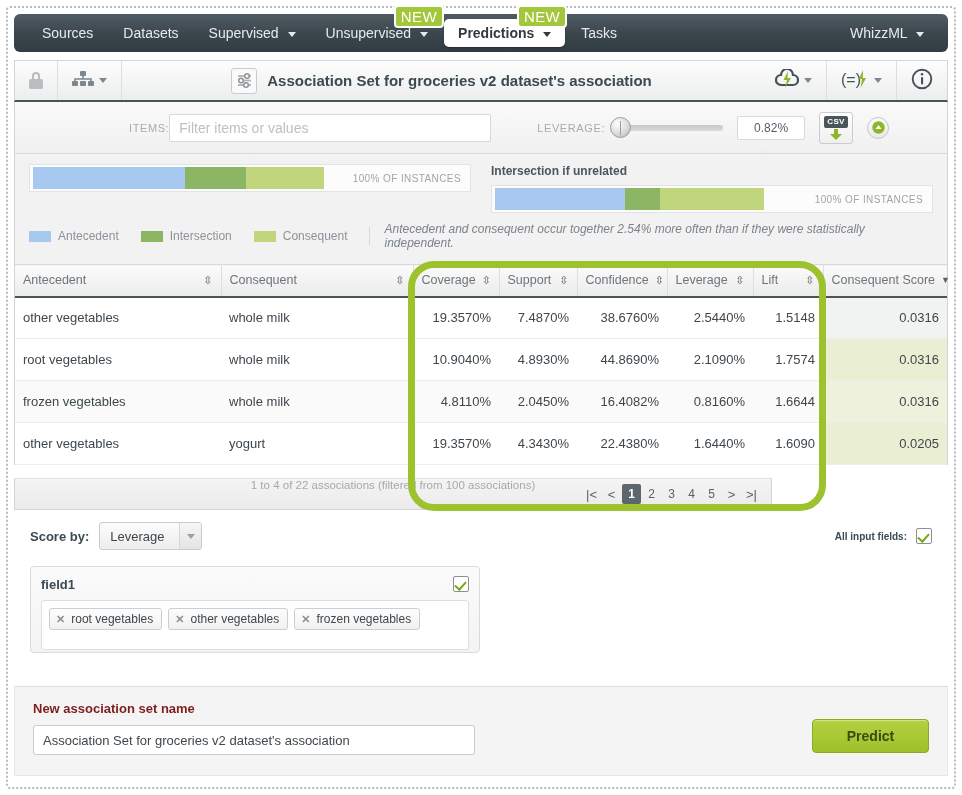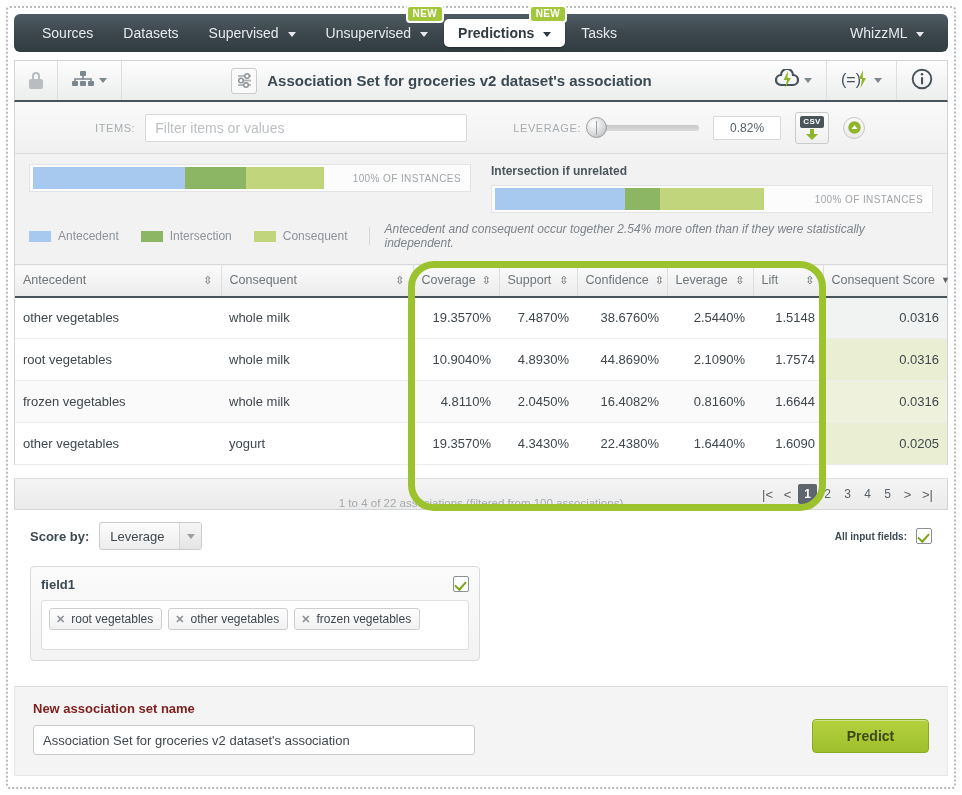--- a/index.html
+++ b/index.html
@@ -56,22 +56,22 @@
     vertical-align: middle;
     border-left: 4px solid transparent;
     border-right: 4px solid transparent;
     border-top: 5px solid currentColor;
   }
   .new-badge {
     position: absolute;
     top: -14px; right: -2px;
     background: #a3c73b;
     color: #ffffff;
-    font-size: 10px;
-    font-weight: bold;
+    font-size: 15px;
+    font-weight: normal;
     letter-spacing: .4px;
     padding: 2px 5px 2px 5px;
     border-radius: 4px;
     border: 2px solid #ffffff;
     line-height: 1;
   }
   .nav-right {
     position: absolute; right: 10px; top: 0;
     height: 100%; display: flex; align-items: center;
   }
@@ -252,27 +252,27 @@
   tr.r-odd  td { background: #fafafa; }
   tr.r-first td { background: #ffffff; border-bottom: 2px solid #4a555b; }
   td.num { text-align: right; }
   td.score { text-align: right; }
   tr.r-first td.score { background:#f1f2f2; }
   tr.r-even td.score { background:#eaefd4; }
   tr.r-odd  td.score { background:#eef2dd; }
 
   .tfooter {
     position: absolute;
-    left: 14px; top: 478px; width: 934px; height: 32px;
+    left: 14px; top: 478px; width: 758px; height: 32px;
     background: linear-gradient(to bottom,#f4f4f4,#ebebeb);
     border-left: 1px solid #d2d4d6;
     border-right: 1px solid #d2d4d6;
     border-top: 1px solid #e0e1e2;
     border-bottom: 1px solid #d2d4d6;
-    display:flex; align-items:flex-end; justify-content:center;
+    display:flex; align-items:flex-start; justify-content:center;
     position:absolute;
   }
   .foot-text { font-size: 11.5px; color:#a5aaae; }
   .pager { position:absolute; right: 10px; top:0; height:100%; display:flex; align-items:center; }
   .pg {
     min-width: 19px; height: 20px; margin-left: 1px;
     display:flex;align-items:center;justify-content:center;
     font-size: 12px; color:#5a6268; padding: 0 4px;
   }
   .pg.cur { background:#5c666c; color:#ffffff; font-weight:bold; border-radius:2px;}
@@ -320,21 +320,21 @@
   .chk:after {
     content:''; position:absolute; left:3px; top:2px;
     width:5px; height:9px; border:solid #7aa615; border-width: 0 2px 2px 0;
     transform: rotate(42deg);
   }
   .fieldbox {
     margin: 16px 16px 0 16px;
     width: 450px;
     border:1px solid #d8dadb; border-radius:4px;
     background: linear-gradient(to bottom,#fbfbfb,#f3f3f3);
-    padding: 9px 10px 10px 10px;
+    padding: 9px 10px 2px 10px;
   }
   .fieldbox-head { display:flex; align-items:center; justify-content:space-between; margin-bottom: 8px;}
   .fieldbox-name { font-size:13px; font-weight:bold; color:#3c4a52; }
   .tokenarea {
     background:#ffffff; border:1px solid #dddfe0; border-radius:3px;
     min-height: 50px; padding: 7px 7px;
     display:flex; flex-wrap:wrap; gap:6px; align-content:flex-start;
   }
   .token {
     display:flex; align-items:center; gap:6px;
@@ -482,21 +482,21 @@
             <circle cx="11" cy="11" r="9.3" fill="none" stroke="#45525a" stroke-width="1.9"></circle>
             <circle cx="11" cy="6.3" r="1.25" fill="#45525a"></circle>
             <rect x="10" y="9" width="2.1" height="7.5" rx="1" fill="#45525a"></rect>
           </svg>
         </span>
       </div>
     </div>
   </div>
 
   <div class="filterbar">
-    <div style="display:flex;align-items:center;gap:10px;margin-left:80px;">
+    <div style="display:flex;align-items:center;margin-left:114px;">
       <span class="lbl-small">ITEMS:</span>
       <input class="filter-input" type="text" placeholder="Filter items or values" style="">
     </div>
     <div style="display:flex;align-items:center;gap:14px;margin-left:46px;">
       <span class="lbl-small">LEVERAGE:</span>
       <div class="slider-track">
         <div class="slider-knob"></div>
       </div>
       <div class="val-box">0.82%</div>
       <div class="csv-btn">

